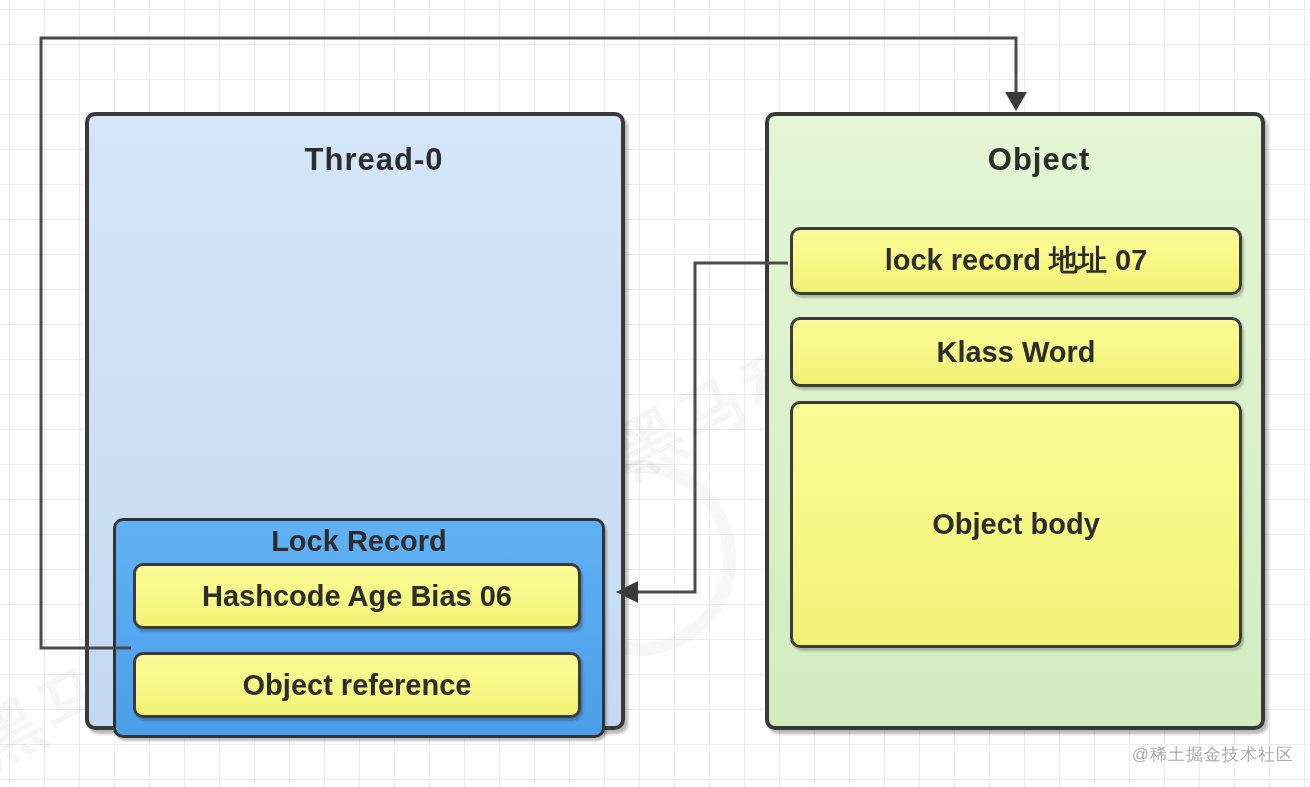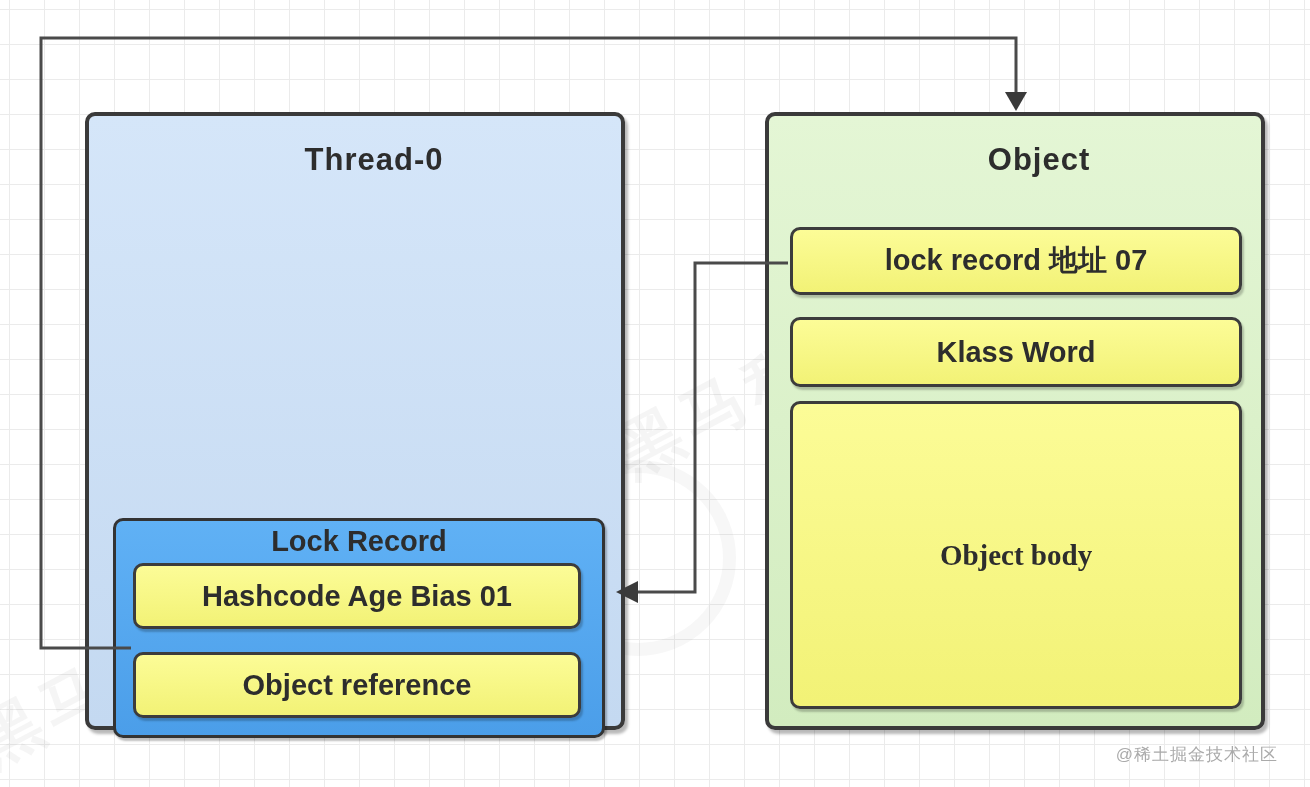--- a/index.html
+++ b/index.html
@@ -91,51 +91,51 @@
     box-sizing:border-box;
     display:flex;align-items:center;justify-content:center;
     font-size:29px;font-weight:bold;
     text-align:center;
   }
   .lr-field-1{left:17px;top:42px;}
   .lr-field-2{left:17px;top:131px;}
   .ob-field{left:21px;width:452px;}
   .ob-field-1{top:111px;height:68px;}
   .ob-field-2{top:201px;height:70px;}
-  .ob-field-3{top:285px;height:308px;font-family:Liberation Serif, serif;}
+  .ob-field-3{top:285px;height:247px;}
   
   .connectors{
     position:absolute;left:0;top:0;z-index:3;
     pointer-events:none;
   }
   
   .credit{
     position:absolute;
-    right:32px;top:743px;
+    right:16px;top:743px;
     font-size:17px;
     color:#aaaaaa;
     z-index:4;
     letter-spacing:1px;
   }
 </style>
 </head>
 <body>
 
 <div class="canvas">
 
   <div class="wm" style="left:600px;top:330px;">黑马程序员</div>
   <div class="wm" style="left:-40px;top:620px;">黑马程序员</div>
   <div class="wm-ring" style="left:540px;top:460px;"></div>
 
   <div class="outer-box thread-box">
     <div class="box-title">Thread-0</div>
 
     <div class="lock-record-box">
       <div class="lock-record-title">Lock Record</div>
-      <div class="field lr-field-1">Hashcode Age Bias 01</div>
+      <div class="field lr-field-1">Hashcode Age Bias 06</div>
       <div class="field lr-field-2">Object reference</div>
     </div>
   </div>
 
   <div class="outer-box object-box">
     <div class="box-title">Object</div>
     <div class="field ob-field ob-field-1">lock record 地址 07</div>
     <div class="field ob-field ob-field-2">Klass Word</div>
     <div class="field ob-field ob-field-3">Object body</div>
   </div>

